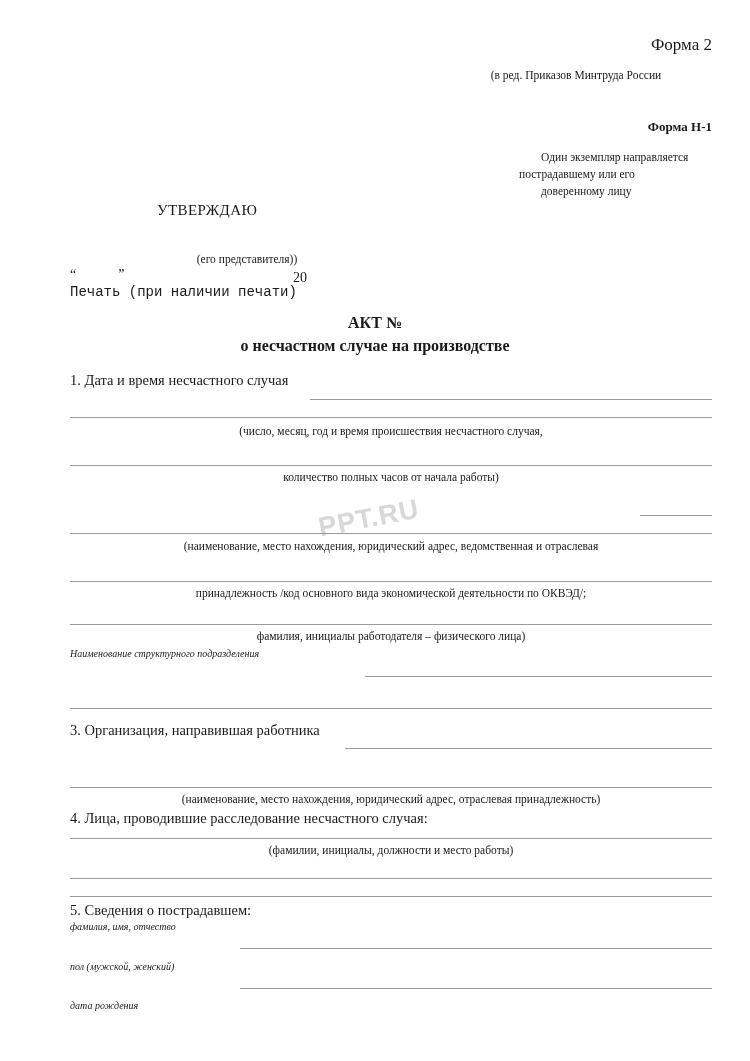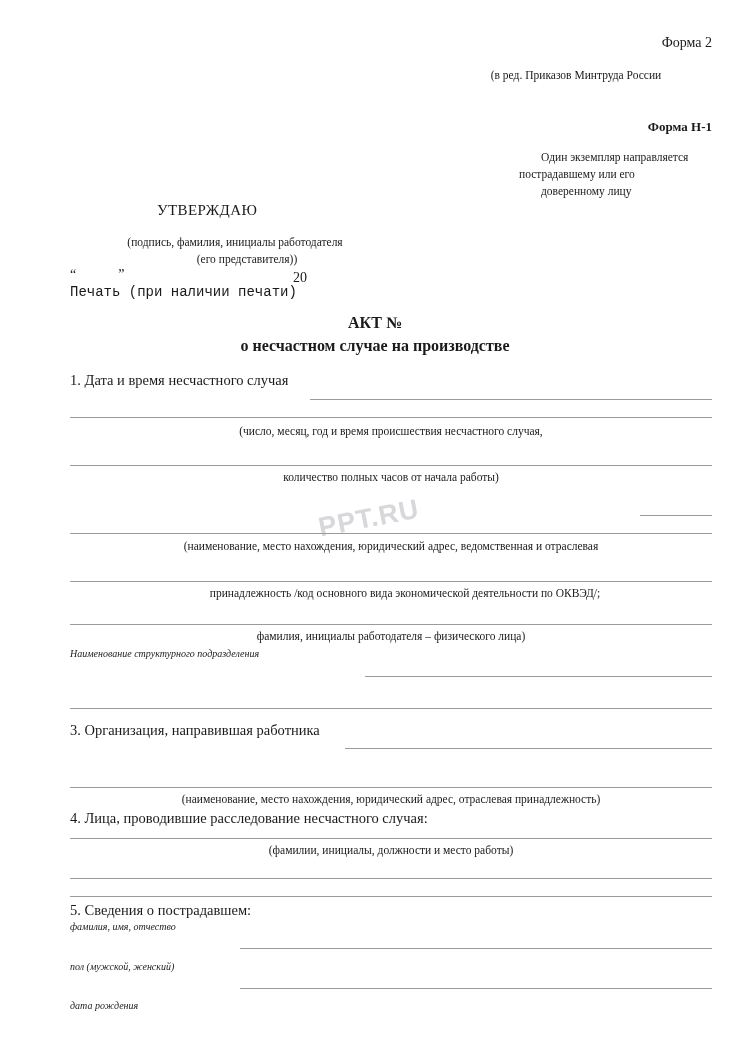--- a/index.html
+++ b/index.html
@@ -44,21 +44,21 @@
     white-space: pre;
     line-height: 1.28;
   }
 
   
   .hdr-right {
     text-align: right;
     font-size: 11.5px;
   }
   .forma2 {
-    font-size: 14px;
+    font-size: 17px;
   }
   .forma-n1 {
     font-size: 13px;
     font-weight: 700;
   }
   .red-block {
     font-size: 11.5px;
     text-align: center;
   }
   .one-copy {
@@ -132,21 +132,20 @@
   <div class="t red-block" style="left:440px; top:68px; width:272px;">(в ред. Приказов Минтруда России</div>
 
   <div class="t hdr-right forma-n1" style="left:440px; top:119px; width:272px;">Форма Н-1</div>
 
   <div class="t one-copy" style="left:541px; top:149px; width:180px;">Один экземпляр направляется</div>
   <div class="t one-copy" style="left:519px; top:166px; width:180px;">пострадавшему или его</div>
   <div class="t one-copy" style="left:541px; top:183px; width:180px;">доверенному лицу</div>
 
   <div class="t utverzhdayu" style="left:157px; top:201px;">УТВЕРЖДАЮ</div>
 
-  <div class="t sign-caption" style="left:70px; top:235px; width:330px;">(подпись, фамилия, инициалы работодателя</div>
   <div class="t sign-caption" style="left:82px; top:252px; width:330px;">(его представителя))</div>
 
   <div class="t datequotes" style="left:70px; top:266px;">“            ”</div>
   <div class="t year20" style="left:293px; top:269px;">20</div>
 
   <div class="t pechat" style="left:70px; top:284px;">Печать (при наличии печати)</div>
 
   <div class="t doc-title" style="top:313px;">АКТ №</div>
   <div class="t doc-title" style="top:336px;">о несчастном случае на производстве</div>
 
@@ -160,21 +159,21 @@
   <div class="rule" style="left:70px; top:465px; width:642px;"></div>
   <div class="t cap" style="left:70px; top:470px; width:642px;">количество полных часов от начала работы)</div>
 
 
   <div class="rule" style="left:640px; top:515px; width:72px;"></div>
   <div class="rule" style="left:70px; top:533px; width:642px;"></div>
 
   <div class="t cap" style="left:70px; top:539px; width:642px;">(наименование, место нахождения, юридический адрес, ведомственная и отраслевая</div>
 
   <div class="rule" style="left:70px; top:581px; width:642px;"></div>
-  <div class="t cap" style="left:84px; top:586px; width:642px;font-family:Liberation Serif, serif;">принадлежность /код основного вида экономической деятельности по ОКВЭД/;</div>
+  <div class="t cap" style="left:70px; top:586px; width:642px;font-family:Liberation Serif, serif;">принадлежность /код основного вида экономической деятельности по ОКВЭД/;</div>
 
   <div class="rule" style="left:70px; top:624px; width:642px;"></div>
   <div class="t cap" style="left:70px; top:629px; width:642px;">фамилия, инициалы работодателя – физического лица)</div>
 
   <div class="t sub" style="left:70px; top:648px;">Наименование структурного подразделения</div>
 
   <div class="rule" style="left:365px; top:676px; width:347px;"></div>
   <div class="rule" style="left:70px; top:708px; width:642px;"></div>
 
   <div class="t item" style="left:70px; top:721px;">3. Организация, направившая работника</div>

